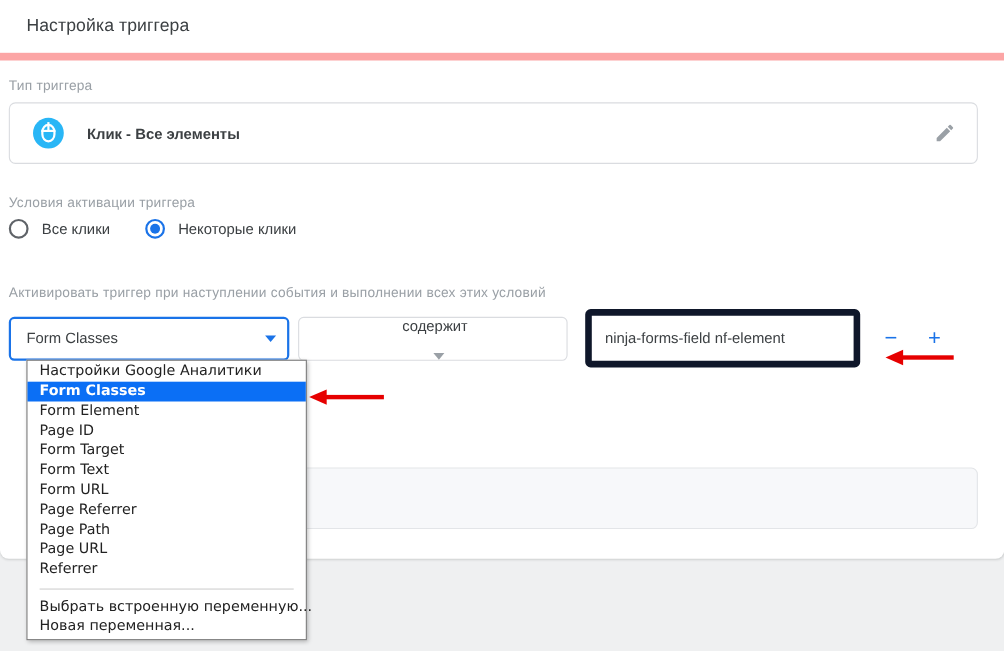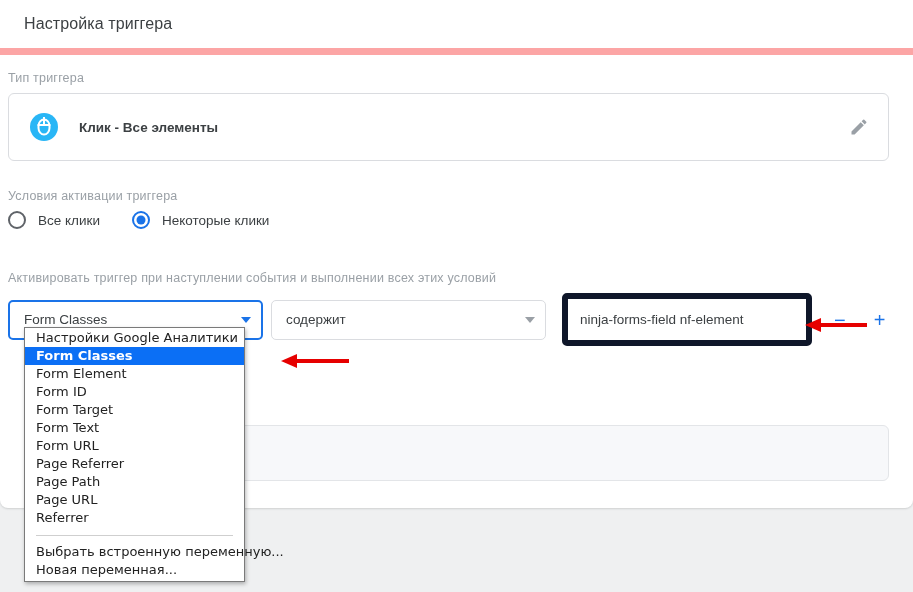--- a/index.html
+++ b/index.html
@@ -49,21 +49,21 @@
 
   .field-label {
     font-size: 12.5px;
     color: #9aa0a6;
     letter-spacing: .2px;
     margin-bottom: 8px;
   }
 
   
   .trigger-box {
-    height: 68px;
+    height: 56px;
     border: 1px solid #dadce0;
     border-radius: 6px;
     display: flex;
     align-items: center;
     box-sizing: border-box;
     padding: 0 12px 0 0;
     position: relative;
   }
   .trigger-icon-wrap {
     width: 70px;
@@ -222,21 +222,21 @@
     cursor: pointer;
     line-height: 1;
     user-select: none;
   }
 
   
   .dropdown {
     position: absolute;
     left: 24px;
     top: 327px;
-    width: 221px;
+    width: 255px;
     background: #ffffff;
     border: 1px solid #7a7a7a;
     box-shadow: 1px 2px 4px rgba(0,0,0,.28);
     z-index: 40;
     padding: 1px 0 2px 0;
     box-sizing: border-box;
     font-family: "DejaVu Sans", "Liberation Sans", sans-serif;
   }
   .dd-item {
     height: 18px;
@@ -339,21 +339,21 @@
     </div>
 
     <div class="field-label" style="margin-top:42px;">Активировать триггер при наступлении события и выполнении всех этих условий</div>
 
     <div class="cond-row">
       <div class="select-box focused" style="width:255px;">
         <div class="select-text">Form Classes</div>
         <div class="caret blue"></div>
       </div>
 
-      <div class="select-box" style="width:275px; margin-left:8px;">
+      <div class="select-box" style="width:245px; margin-left:8px;flex-direction:column;">
         <div class="select-text">содержит</div>
         <div class="caret"></div>
       </div>
 
       <div class="input-box" style="width:250px; margin-left:16px;">
         <div class="input-text">ninja-forms-field nf-element</div>
       </div>
 
       <div class="pm-btn" style="margin-left:22px;">−</div>
       <div class="pm-btn" style="margin-left:28px;">+</div>
@@ -361,21 +361,21 @@
 
   </div>
 
   <div class="bottom-panel"></div>
 </div>
 
 <div class="dropdown">
   <div class="dd-item">Настройки Google Аналитики</div>
   <div class="dd-item sel">Form Classes</div>
   <div class="dd-item">Form Element</div>
-  <div class="dd-item">Form ID</div>
+  <div class="dd-item">Page ID</div>
   <div class="dd-item">Form Target</div>
   <div class="dd-item">Form Text</div>
   <div class="dd-item">Form URL</div>
   <div class="dd-item">Page Referrer</div>
   <div class="dd-item">Page Path</div>
   <div class="dd-item">Page URL</div>
   <div class="dd-item">Referrer</div>
   <div class="dd-sep"></div>
   <div class="dd-item">Выбрать встроенную переменную...</div>
   <div class="dd-item">Новая переменная...</div>

